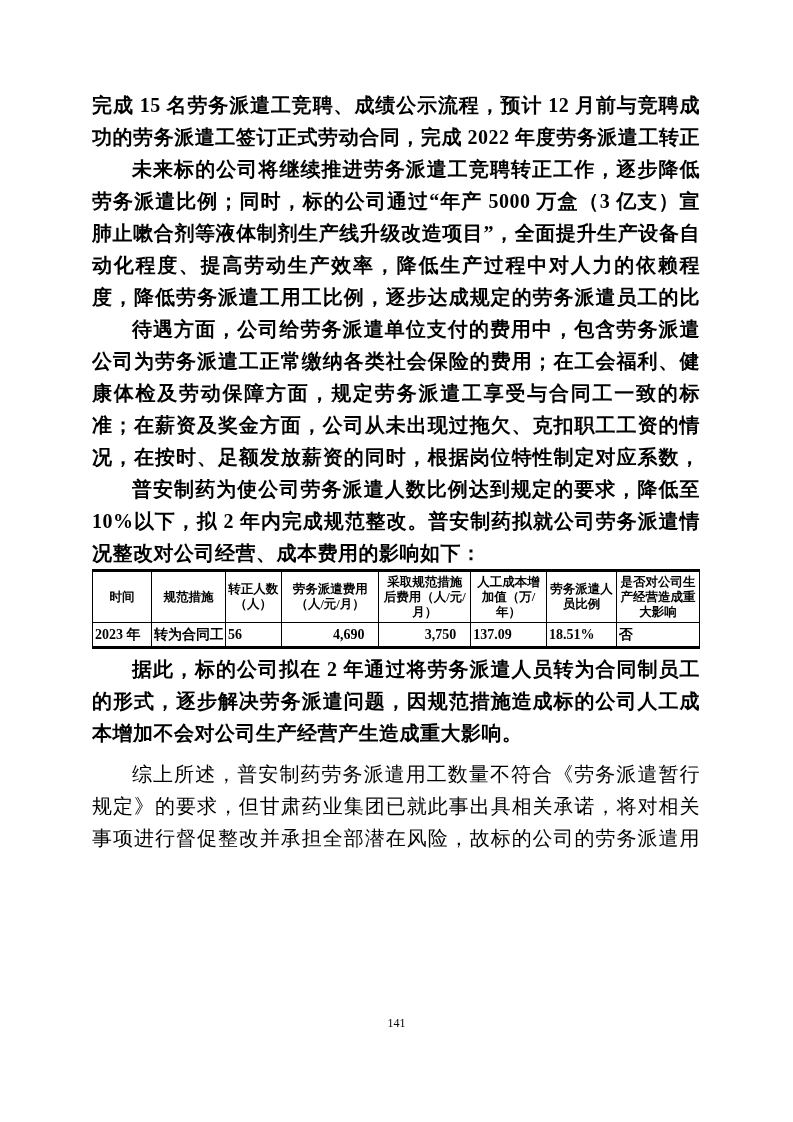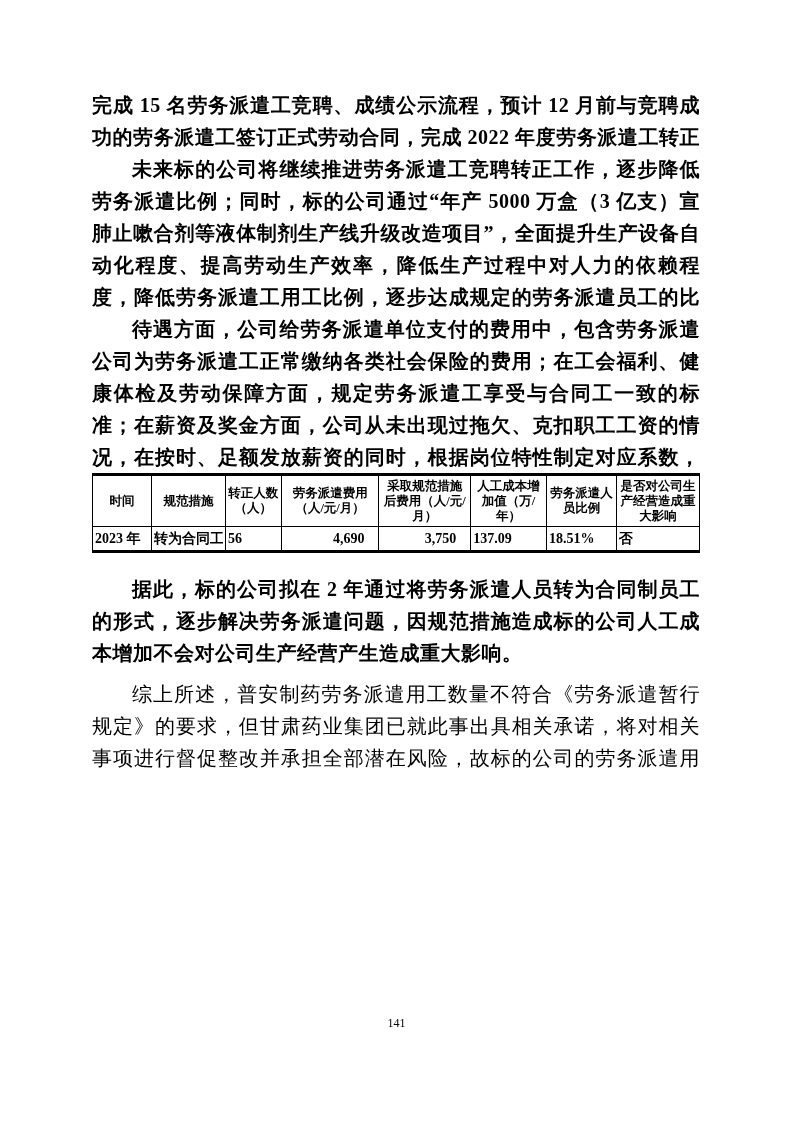--- a/index.html
+++ b/index.html
@@ -29,21 +29,21 @@
     text-align: justify;
     text-indent: 2em;
     overflow: hidden;
     letter-spacing: 0.5px;
   }
   .para.no-indent { text-indent: 0; }
   .p1 { height: 64px; }
   .p2 { height: 160px; }
   .p3 { height: 160px; }
   .p4 { height: 96px; }
-  .p5 { height: 96px; margin-top: 20px; }
+  .p5 { height: 96px; margin-top: 4px; }
   .p6 { height: 96px; margin-top: 9px; font-weight: 400; }
 
   table.impact {
     width: 608px;
     border-collapse: collapse;
     table-layout: fixed;
     border-top: 3px solid #000;
     border-bottom: 3px solid #000;
     font-family: "Liberation Serif", "DejaVu Serif", serif;
   }
@@ -86,20 +86,21 @@
 <body>
 
 <div class="content">
 
   <p class="para no-indent p1">完成 15 名劳务派遣工竞聘、成绩公示流程，预计 12 月前与竞聘成功的劳务派遣工签订正式劳动合同，完成 2022 年度劳务派遣工转正工作。</p>
 
   <p class="para p2">未来标的公司将继续推进劳务派遣工竞聘转正工作，逐步降低劳务派遣比例；同时，标的公司通过“年产 5000 万盒（3 亿支）宣肺止嗽合剂等液体制剂生产线升级改造项目”，全面提升生产设备自动化程度、提高劳动生产效率，降低生产过程中对人力的依赖程度，降低劳务派遣工用工比例，逐步达成规定的劳务派遣员工的比例，标的公司拟在 2 年内解决上述问题。</p>
 
   <p class="para p3">待遇方面，公司给劳务派遣单位支付的费用中，包含劳务派遣公司为劳务派遣工正常缴纳各类社会保险的费用；在工会福利、健康体检及劳动保障方面，规定劳务派遣工享受与合同工一致的标准；在薪资及奖金方面，公司从未出现过拖欠、克扣职工工资的情况，在按时、足额发放薪资的同时，根据岗位特性制定对应系数，并根据系数为合同工及劳务派遣工发放全年绩效奖金。</p>
 
+  <p class="para p4">普安制药为使公司劳务派遣人数比例达到规定的要求，降低至 10%以下，拟 2 年内完成规范整改。普安制药拟就公司劳务派遣情况整改对公司经营、成本费用的影响如下：</p>
 
   <table class="impact">
     <colgroup>
       <col style="width:9.7%">
       <col style="width:12.2%">
       <col style="width:9.2%">
       <col style="width:16.1%">
       <col style="width:15.1%">
       <col style="width:12.5%">
       <col style="width:11.5%">

